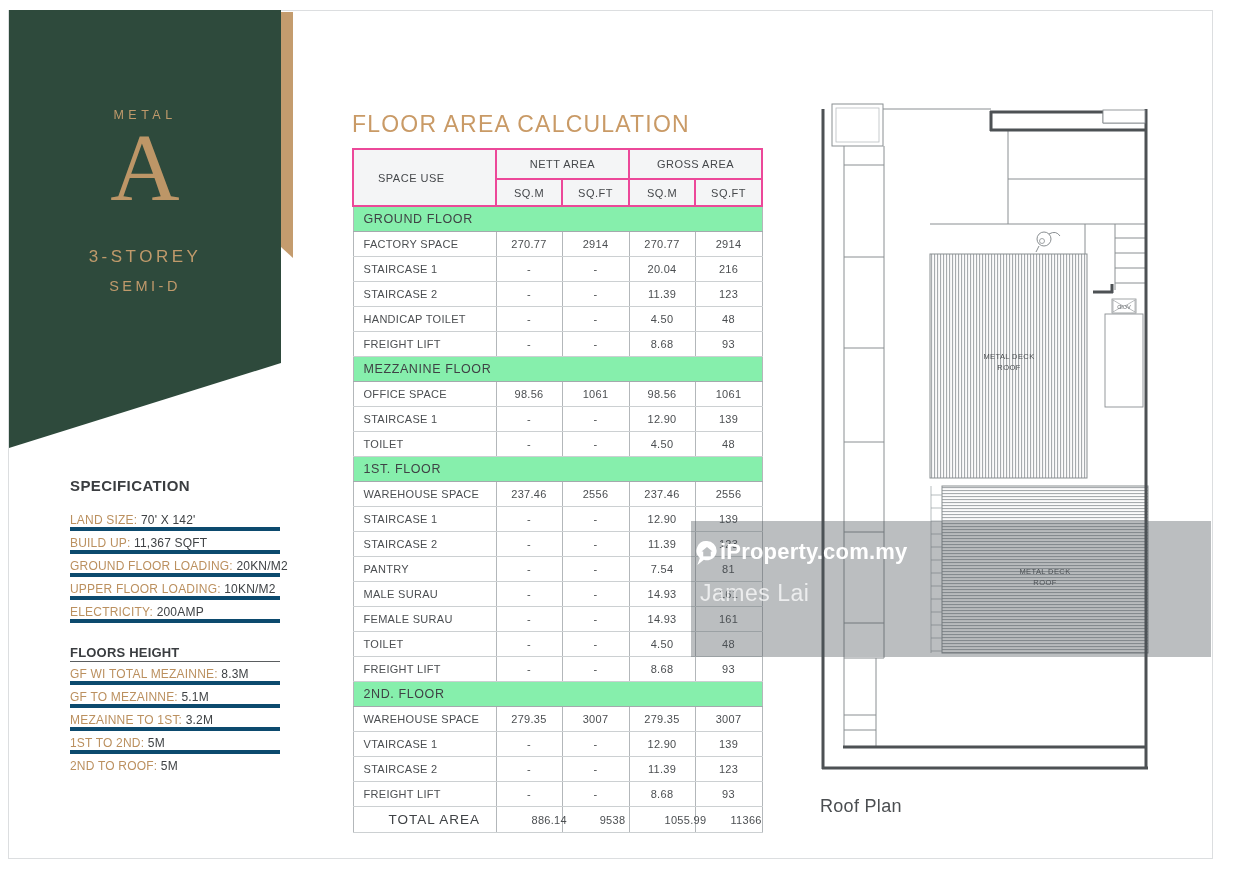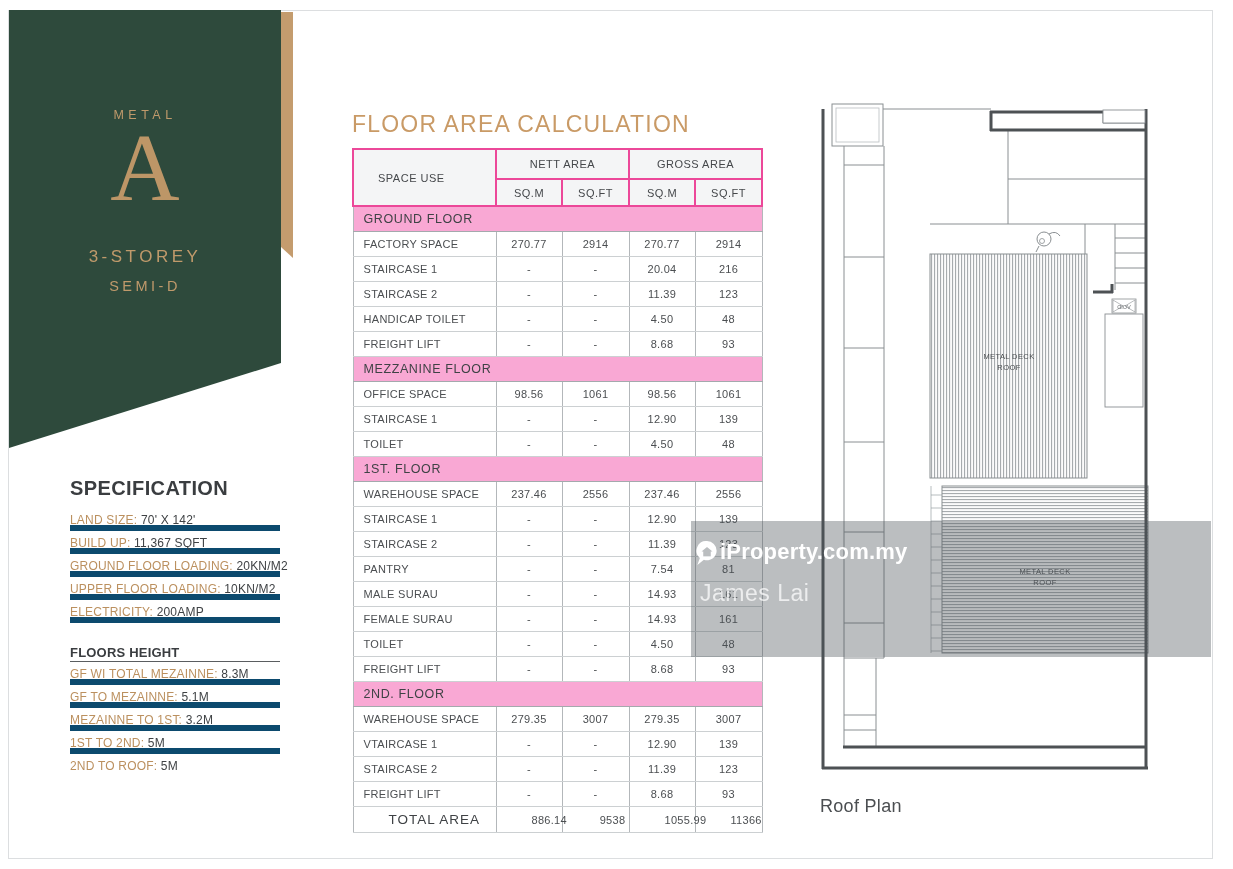--- a/index.html
+++ b/index.html
@@ -9,46 +9,46 @@
         border:1px solid #dcdee0;z-index:0;}
   
   #banner-svg{position:absolute;left:0;top:0;z-index:1;}
   .banner-text{position:absolute;left:9px;width:272px;text-align:center;z-index:2;}
   #type-label{top:108px;font-size:12.5px;letter-spacing:4.5px;color:#c09a6b;}
   #type-letter{top:120px;font-size:96px;line-height:96px;font-family:"Liberation Serif",serif;
         color:#bd9667;font-weight:400;}
   #storey-label{top:247px;font-size:17px;letter-spacing:3.5px;color:#c09a6b;}
   #semid-label{top:278px;font-size:14.5px;letter-spacing:3.5px;color:#c09a6b;}
   
-  #spec-heading{position:absolute;left:70px;top:477px;font-size:20px;font-weight:bold;
+  #spec-heading{position:absolute;left:70px;top:477px;font-size:15px;font-weight:bold;
         letter-spacing:.4px;color:#3a3d40;}
   #spec-list{position:absolute;left:70px;top:508px;width:210px;}
   #floors-heading{position:absolute;left:70px;top:645px;width:210px;height:17px;
         font-size:13px;font-weight:bold;color:#3a3d40;letter-spacing:.2px;
         border-bottom:1px solid #5a5d60;box-sizing:border-box;}
   #floors-list{position:absolute;left:70px;top:662px;width:210px;}
-  .spec-row{height:23px;box-sizing:border-box;border-bottom:6px solid #0c4a6e;
+  .spec-row{height:23px;box-sizing:border-box;border-bottom:4px solid #0c4a6e;
         padding-top:5px;font-size:12px;white-space:nowrap;}
   #floors-list .spec-row:last-child{border-bottom:none;}
   .s-label{color:#bb905f;letter-spacing:.2px;}
   .s-value{color:#3f4245;letter-spacing:.2px;}
   
   #table-title{position:absolute;left:352px;top:111px;font-size:23px;letter-spacing:1.2px;
         color:#c99a66;font-weight:400;}
   #floor-table{position:absolute;left:352px;top:148px;width:409px;border-collapse:collapse;
         table-layout:fixed;font-size:11px;color:#4b4e51;z-index:2;}
   #floor-table th{background:#f4f5f6;border:2px solid #ec4899;font-weight:400;
         letter-spacing:.5px;color:#45484b;font-size:11px;}
   #floor-table thead tr:first-child th{height:26px;}
   #floor-table thead tr:last-child th{height:23px;}
   #floor-table .th-space{text-align:left;padding-left:24px;}
   #floor-table td{border:1px solid #b3b7ba;border-top:1px solid #ccd0d2;
         border-bottom:1px solid #ccd0d2;height:22px;text-align:center;letter-spacing:.3px;}
   #floor-table td.lbl{text-align:left;padding-left:10px;}
-  #floor-table tr.section-row td{background:#f9a8d4;text-align:left;padding-left:10px;
+  #floor-table tr.section-row td{background:#86efac;text-align:left;padding-left:10px;
         font-size:12.5px;letter-spacing:.6px;color:#3f4245;
         border-top:1px solid #a4a9ad;border-bottom:1px solid #a4a9ad;}
   #floor-table tr.total-row td{border-top:1px solid #d946ef;height:23px;padding-left:35px;}
   #floor-table tr.total-row td.lbl{font-size:13.5px;letter-spacing:1px;color:#3f4245;}
   #floor-table{border:1px solid #9ba0a4;}
   
   #plan-svg{position:absolute;left:790px;top:85px;z-index:1;}
   #plan-caption{position:absolute;left:820px;top:796px;font-size:18px;color:#4b4e51;
         letter-spacing:.3px;z-index:2;}
   

